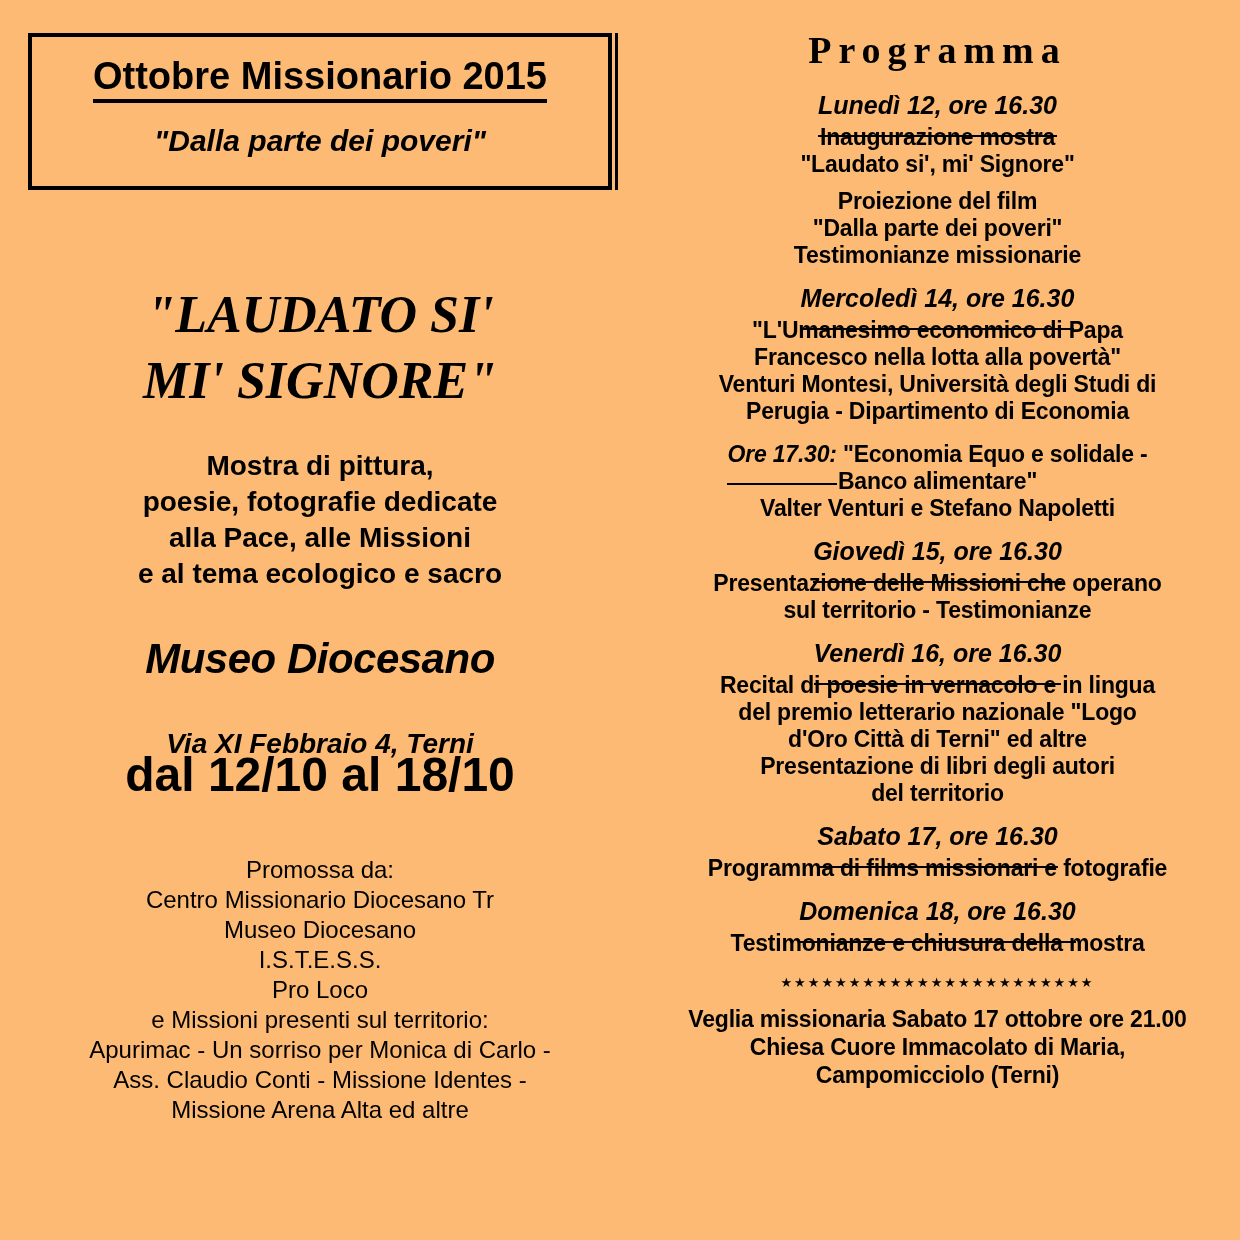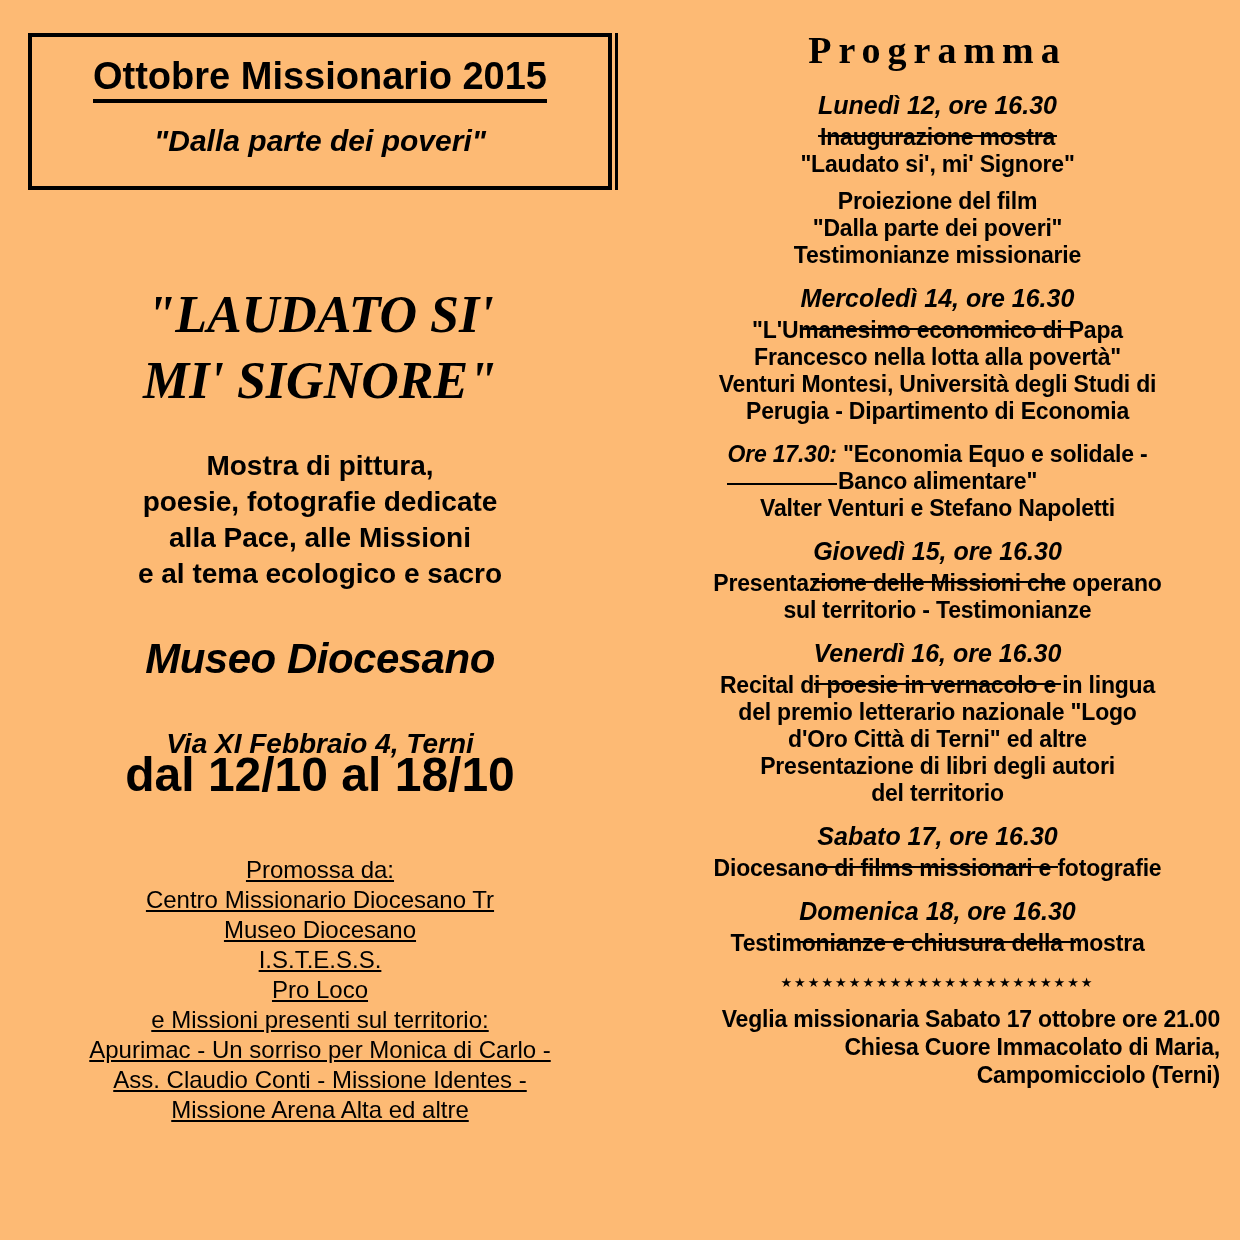--- a/index.html
+++ b/index.html
@@ -14,34 +14,34 @@
   .box-title .u{border-bottom:4px solid #000;padding-bottom:2px;}
   .box-subtitle{font-size:30px;font-weight:bold;font-style:italic;line-height:36px;margin-top:24px;}
   .main-title{position:absolute;left:0;top:282px;width:100%;
               font-family:"Liberation Serif",serif;font-weight:bold;font-style:italic;
               font-size:52px;line-height:66px;}
   .description{position:absolute;left:0;top:448px;width:100%;font-size:28px;font-weight:bold;line-height:36px;}
   .venue{position:absolute;left:0;top:635px;width:100%;}
   .venue-name{font-size:42px;font-weight:bold;font-style:italic;line-height:48px;letter-spacing:-0.5px;}
   .venue-address{font-size:28px;font-weight:bold;font-style:italic;line-height:34px;margin-top:44px;}
   .date-range{position:absolute;left:0;top:748px;width:100%;font-size:48px;font-weight:bold;line-height:54px;}
-  .promoters{position:absolute;left:0;top:855px;width:100%;font-size:24px;line-height:30px;font-weight:normal;text-decoration:underline;}
+  .promoters{position:absolute;left:0;top:855px;width:100%;font-size:24px;line-height:30px;font-weight:normal;}
   
   .right-col{position:absolute;left:655px;top:28px;width:565px;text-align:center;}
   .program-heading{margin:0 0 20px 0;font-family:"Liberation Serif",serif;font-weight:bold;
                    font-size:38px;line-height:44px;letter-spacing:7px;}
   .event{margin-bottom:16px;}
   .event-header{font-size:25px;line-height:27px;font-weight:bold;font-style:italic;margin-bottom:5px;}
   .event-header .u,.inline-header{border-bottom:2px solid #000;padding-bottom:16px;}
   .inline-header{font-style:italic;}
   .paragraph{margin-bottom:10px;}
   .paragraph:last-child{margin-bottom:0;}
   .line{font-size:23px;line-height:27px;font-weight:bold;letter-spacing:-0.2px;}
   .separator{font-size:13px;line-height:20px;letter-spacing:2px;margin:6px 0 12px 0;}
-  .footer .line{line-height:28px;text-align:right;}
+  .footer .line{line-height:28px;}
 </style>
 </head>
 <body>
 
 <div class="page">
 
   <div class="left-col">
     <div class="title-box">
       <div class="box-title"><span class="u">Ottobre Missionario 2015</span></div>
       <div class="box-subtitle">"Dalla parte dei poveri"</div>
@@ -123,21 +123,21 @@
             <div class="line">Recital di poesie in vernacolo e in lingua</div>
             <div class="line">del premio letterario nazionale "Logo</div>
             <div class="line">d'Oro Città di Terni" ed altre</div>
             <div class="line">Presentazione di libri degli autori</div>
             <div class="line">del territorio</div>
           </div>
         </div>
         <div class="event">
           <div class="event-header"><span class="u">Sabato 17, ore 16.30</span></div>
           <div class="paragraph">
-            <div class="line">Diocesano di films missionari e fotografie</div>
+            <div class="line">Programma di films missionari e fotografie</div>
           </div>
         </div>
         <div class="event">
           <div class="event-header"><span class="u">Domenica 18, ore 16.30</span></div>
           <div class="paragraph">
             <div class="line">Testimonianze e chiusura della mostra</div>
           </div>
         </div>
       </div>
     <div class="separator">★★★★★★★★★★★★★★★★★★★★★★★</div>

